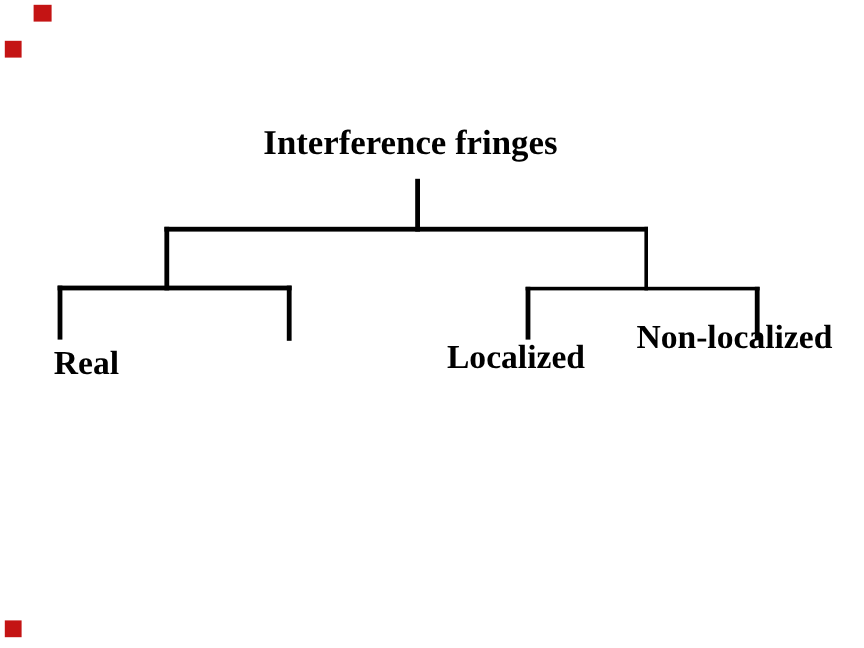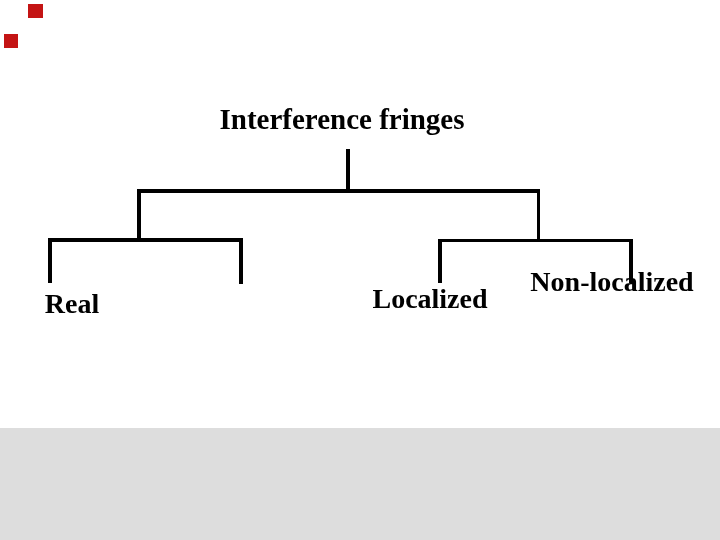--- a/index.html
+++ b/index.html
@@ -9,21 +9,21 @@
     --accent:#c41414;
   }
   html,body{margin:0;padding:0;}
   body{
     width:720px;height:540px;
     background:#dddddd;
     font-family:"Liberation Serif","DejaVu Serif",serif;
   }
   .slide{
     position:relative;
-    width:720px;height:428px;
+    width:720px;height:540px;
     background:var(--bg);
     overflow:hidden;
   }
   
   .redsq{position:absolute;background:var(--accent);}
   .sq-a{left:28px;top:4px;width:15px;height:14px;}
   .sq-b{left:4px;top:34px;width:14px;height:14px;}
   .sq-c{left:4px;top:517px;width:14px;height:14px;}
 
   

